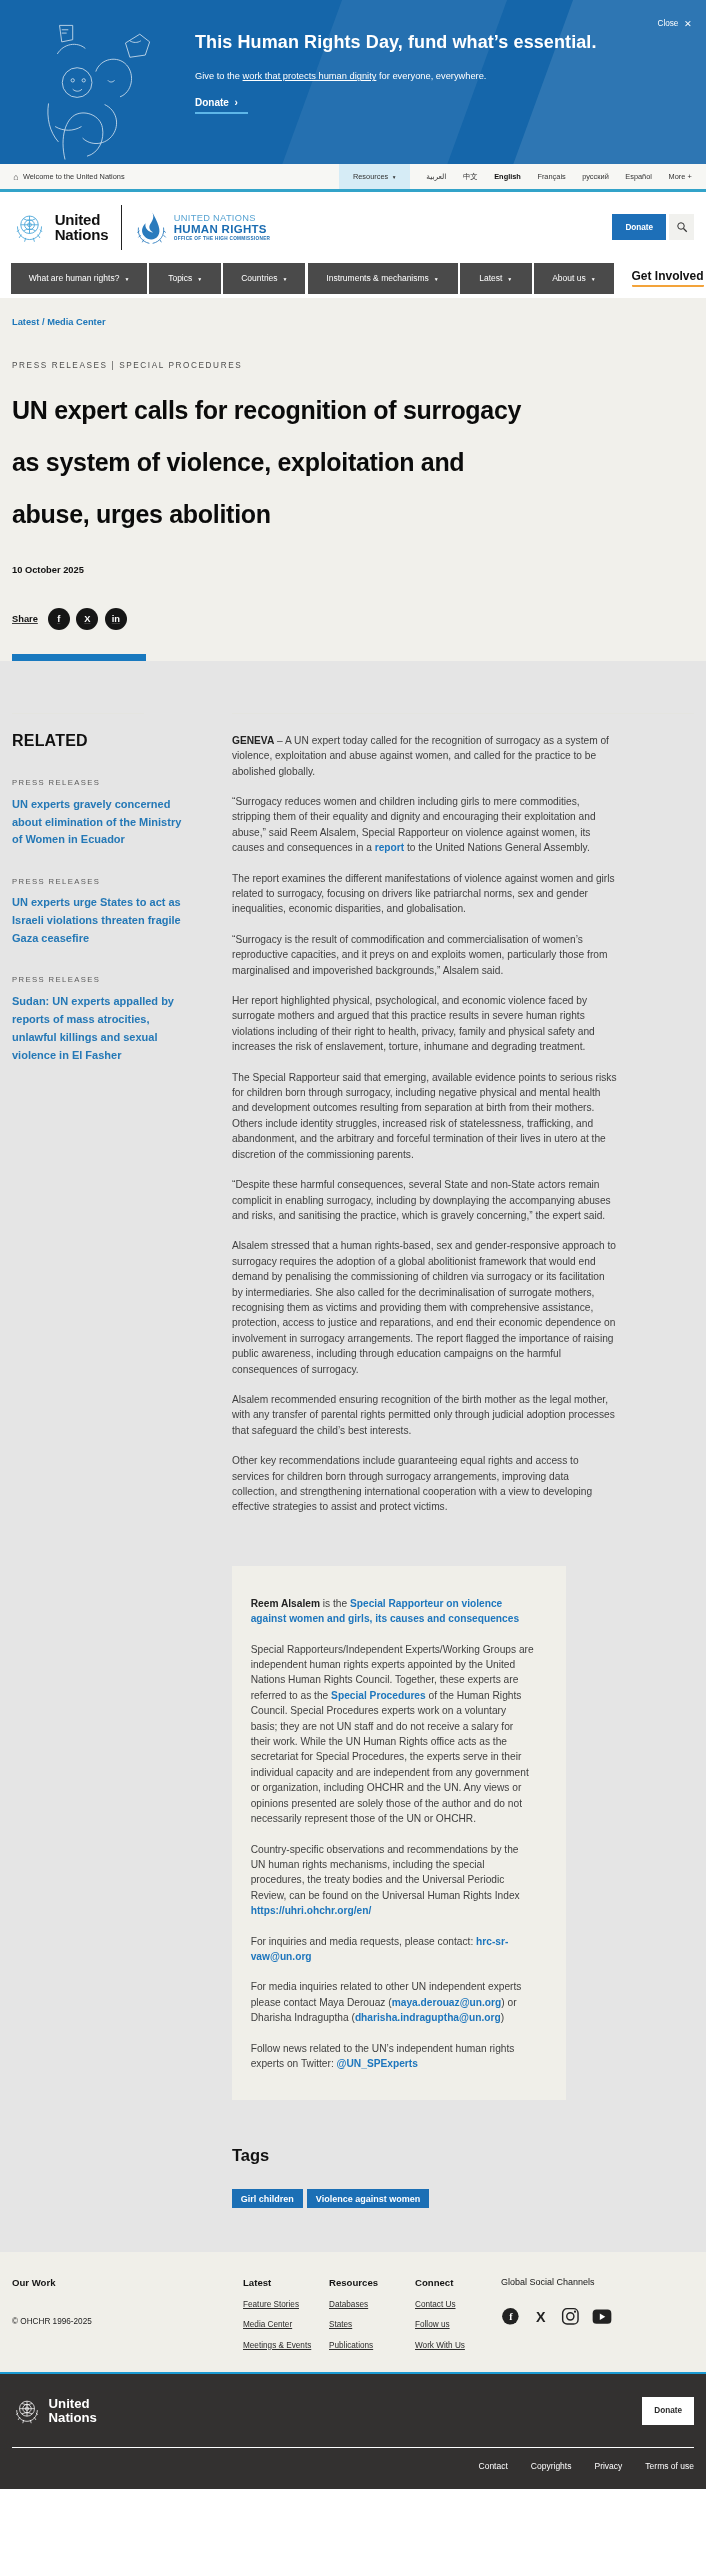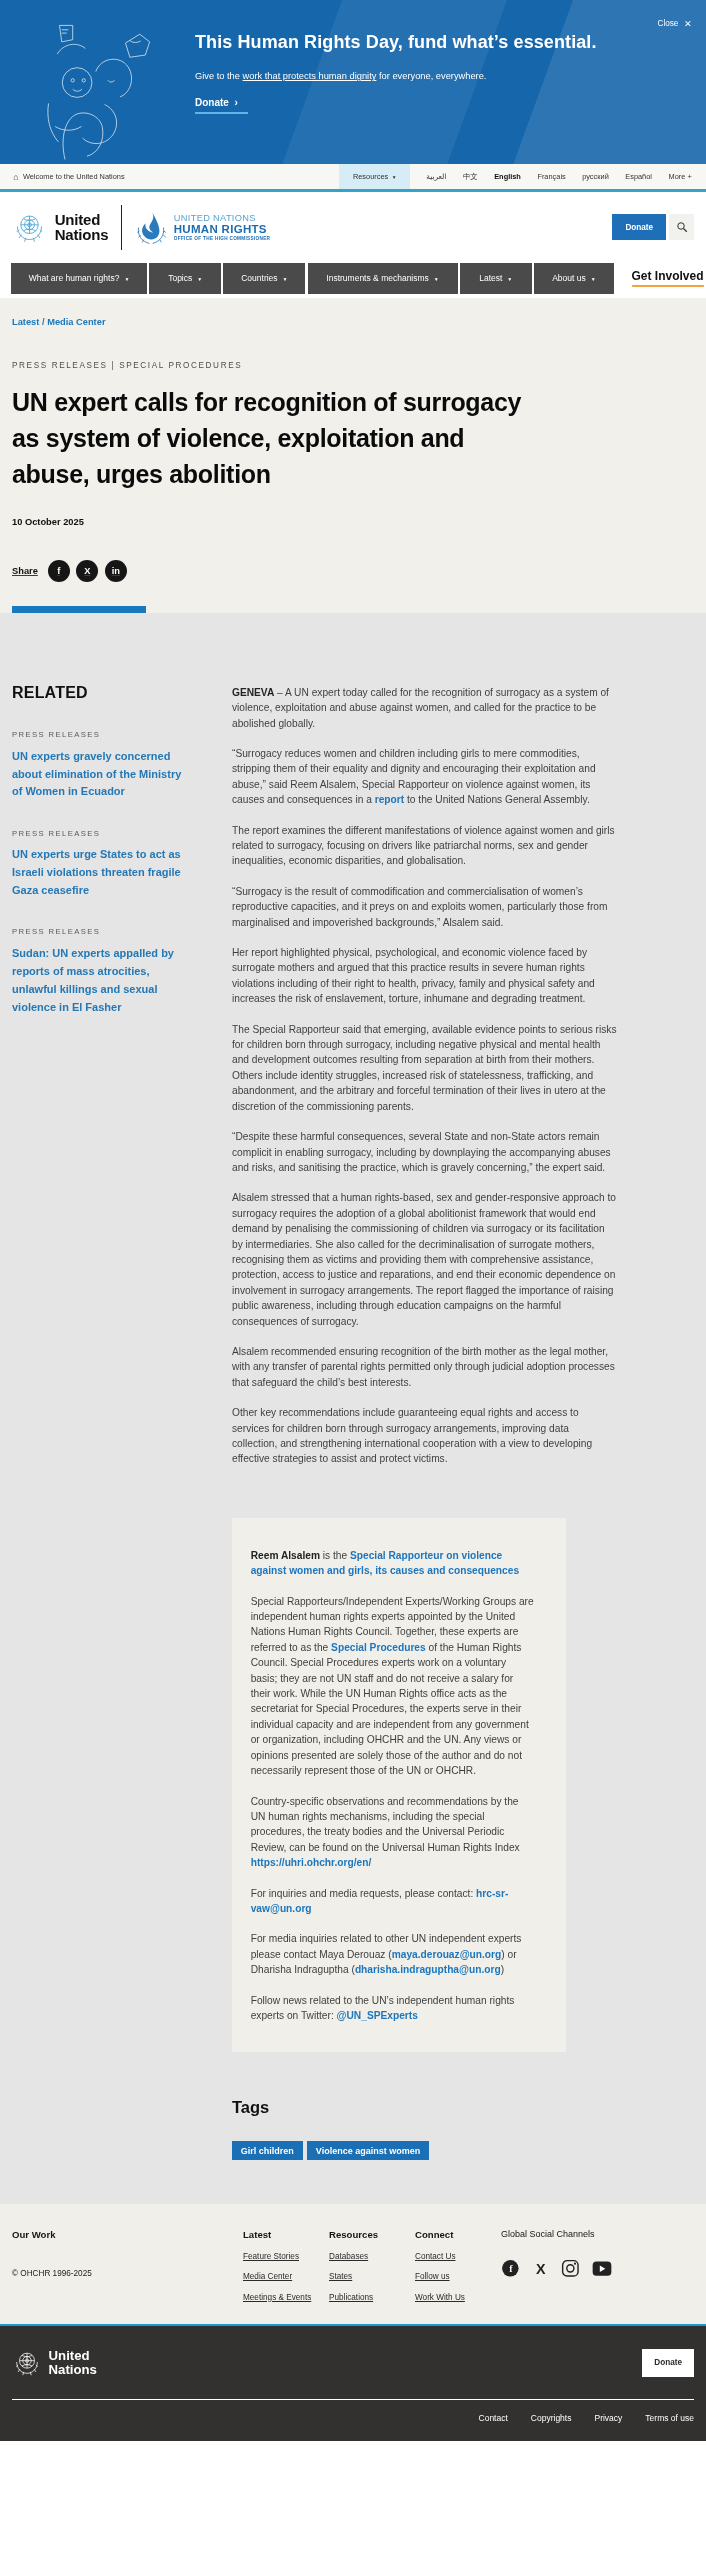--- a/index.html
+++ b/index.html
@@ -46,21 +46,21 @@
   
   .nav { display:flex; align-items:center; padding:0 0 4.4px 11px; background:#fff; }
   .nav-btn { height:31px; background:#4a4a4a; color:#fff; font-size:8.5px; display:flex; align-items:center; justify-content:center; gap:5px; margin-right:2.2px; cursor:pointer; }
   .nav-btn .caret { font-size:5px; position:relative; top:0.5px; }
   .get-involved { margin-left:15.4px; font-size:12px; font-weight:bold; color:#111; border-bottom:2.7px solid #f3a33a; padding-bottom:1.6px; border-radius:1.1px; cursor:pointer; }
 
   
   .hero { background:#f1f0eb; padding:18.7px 12px 0; }
   .breadcrumb { color:#1c76b9; font-size:9.3px; font-weight:bold; cursor:pointer; }
   .eyebrow { margin-top:34px; font-size:8.2px; color:#4d4d4d; letter-spacing:1.6px; }
-  .hero h1 { margin-top:14.3px; font-size:25px; line-height:36px; color:#0b0b0b; letter-spacing:-0.3px; max-width:511px; font-weight:bold; }
+  .hero h1 { margin-top:14.3px; font-size:25px; line-height:52px; color:#0b0b0b; letter-spacing:-0.3px; max-width:511px; font-weight:bold; }
   .hero-date { margin-top:25px; font-size:9.3px; font-weight:bold; color:#111; }
   .share-row { margin-top:33px; display:flex; align-items:center; gap:7.7px;text-decoration:underline; }
   .share-label { font-size:9.3px; font-weight:bold; color:#111; margin-right:2.2px; }
   .share-circle { width:22px; height:22px; border-radius:50%; background:#161616; color:#fff; display:flex; align-items:center; justify-content:center; font-weight:bold; font-size:9.3px; cursor:pointer; }
   .hero-bar { margin-top:24px; width:134px; height:6.6px; background:#1979bf; }
 
   
   .article-area { background:#e5e5e5; padding:0 12px; display:flex; }
   aside.related { width:220px; flex:0 0 220px; }
   .hairline { height:1.1px; background:#e4e4e0; margin-top:52px; }

